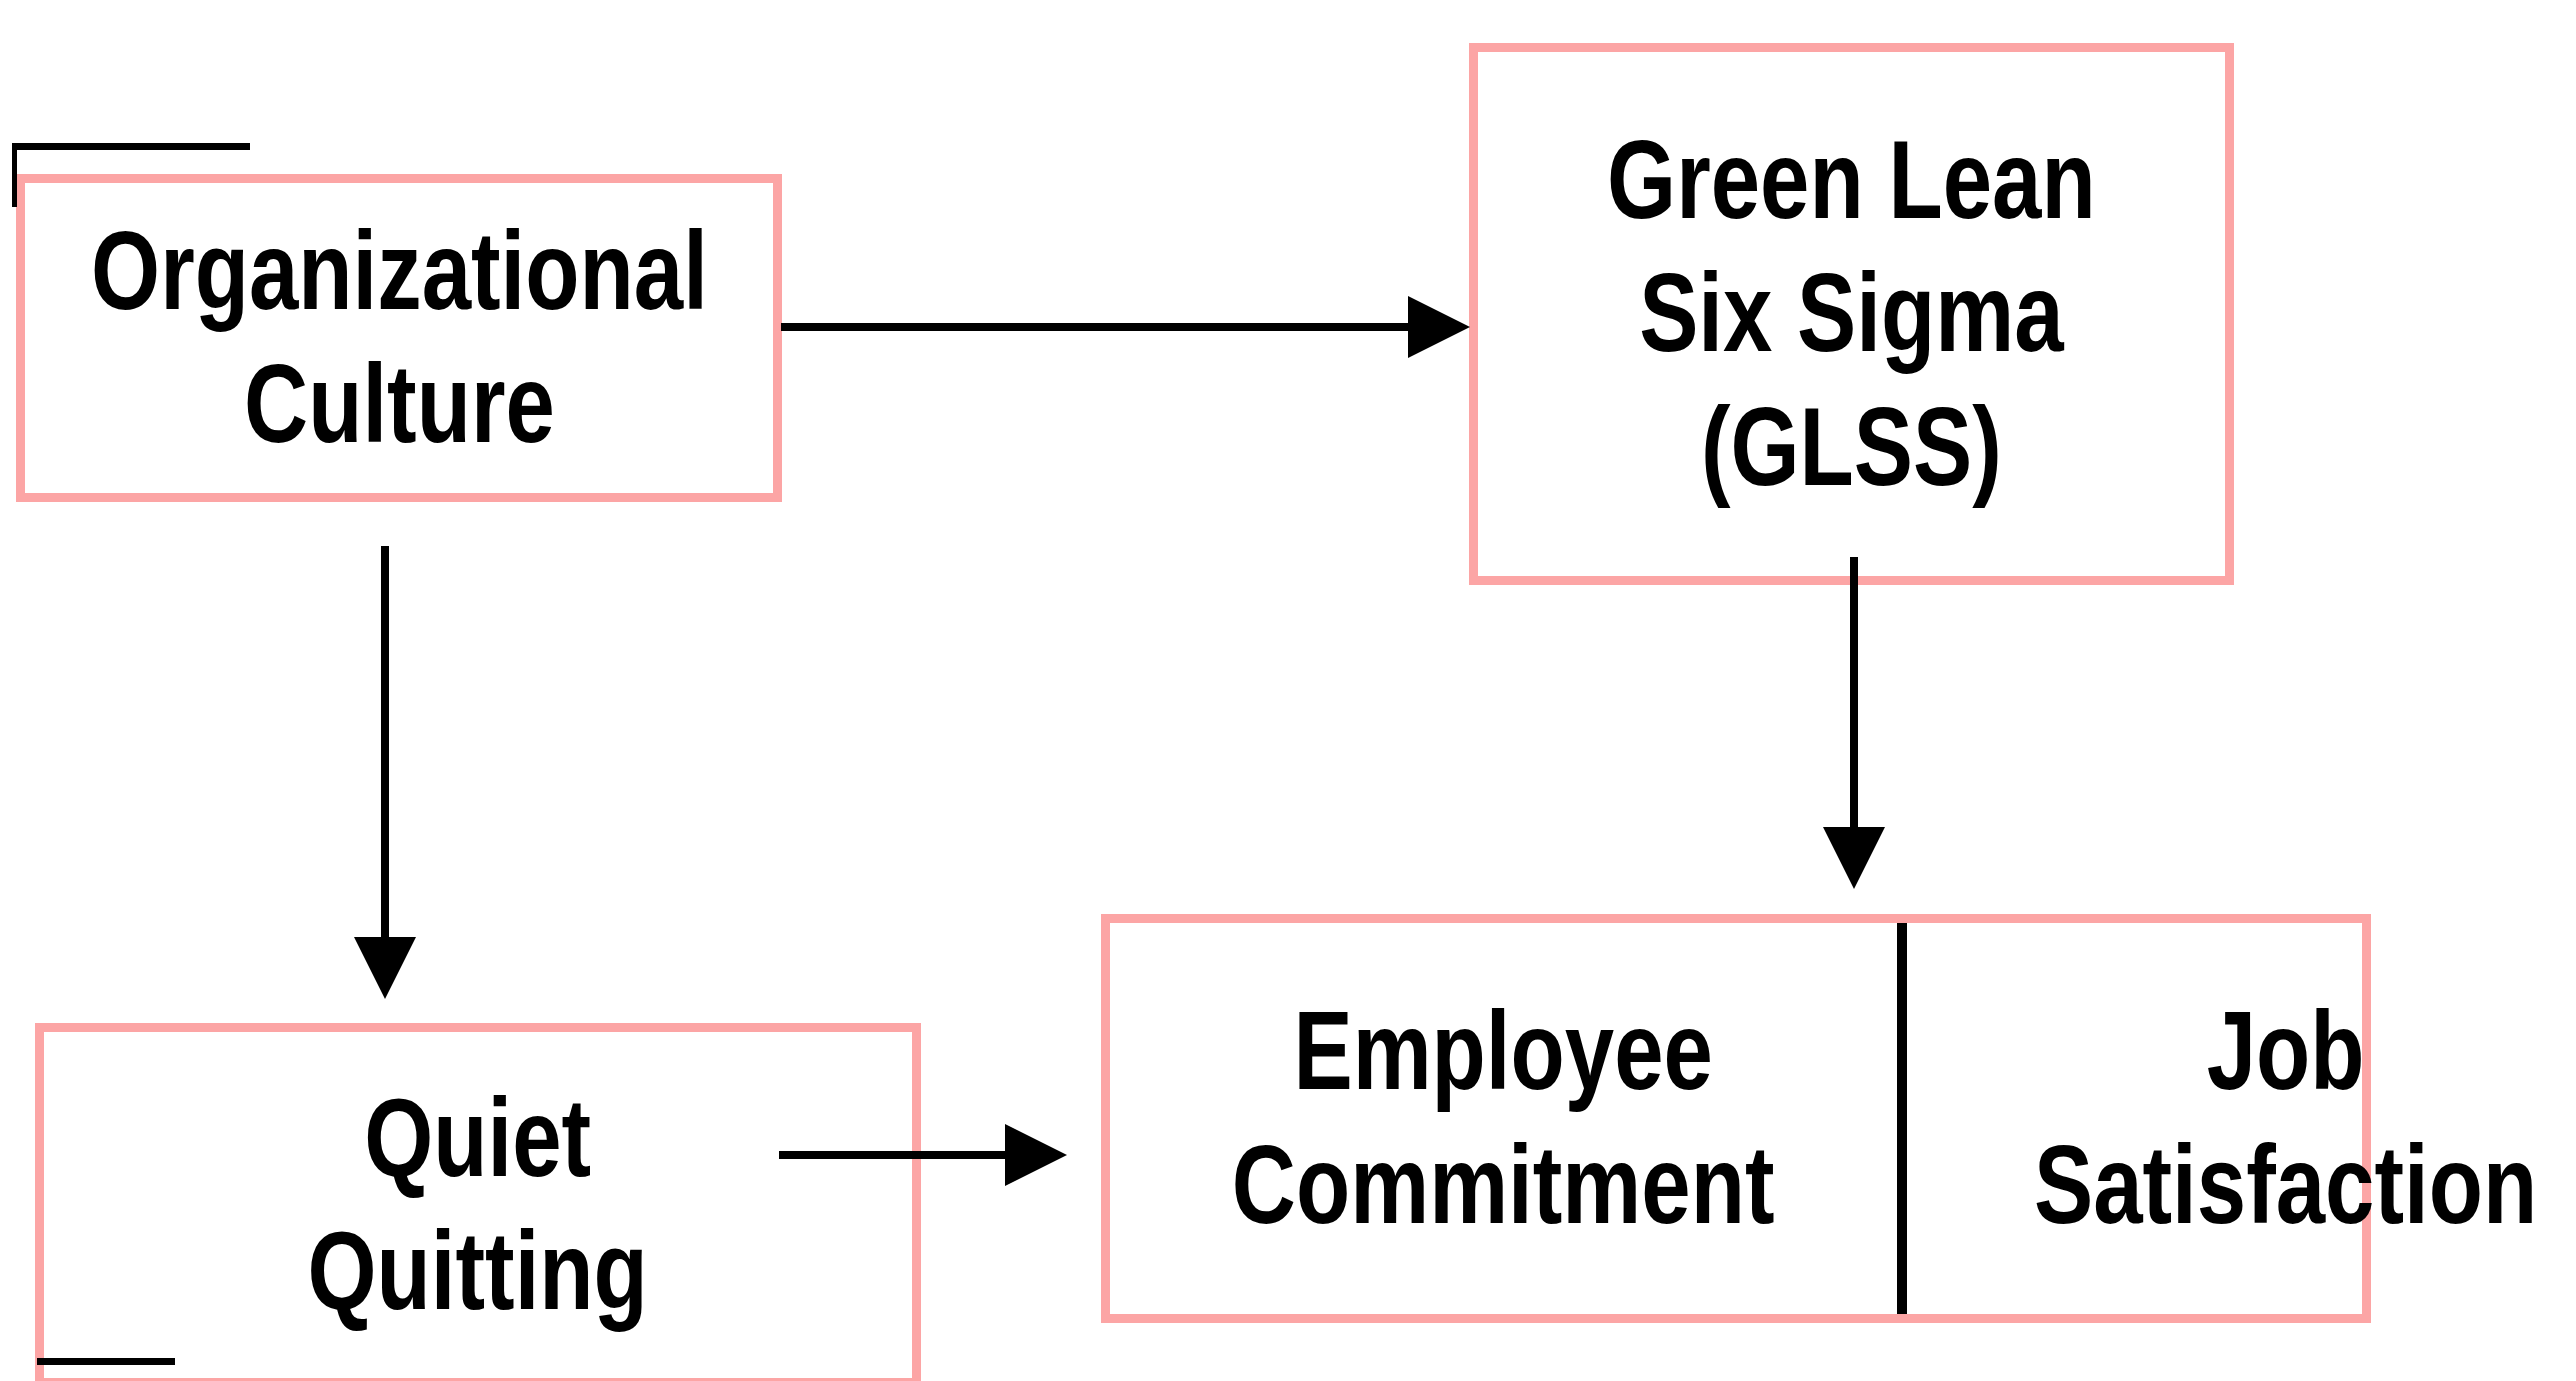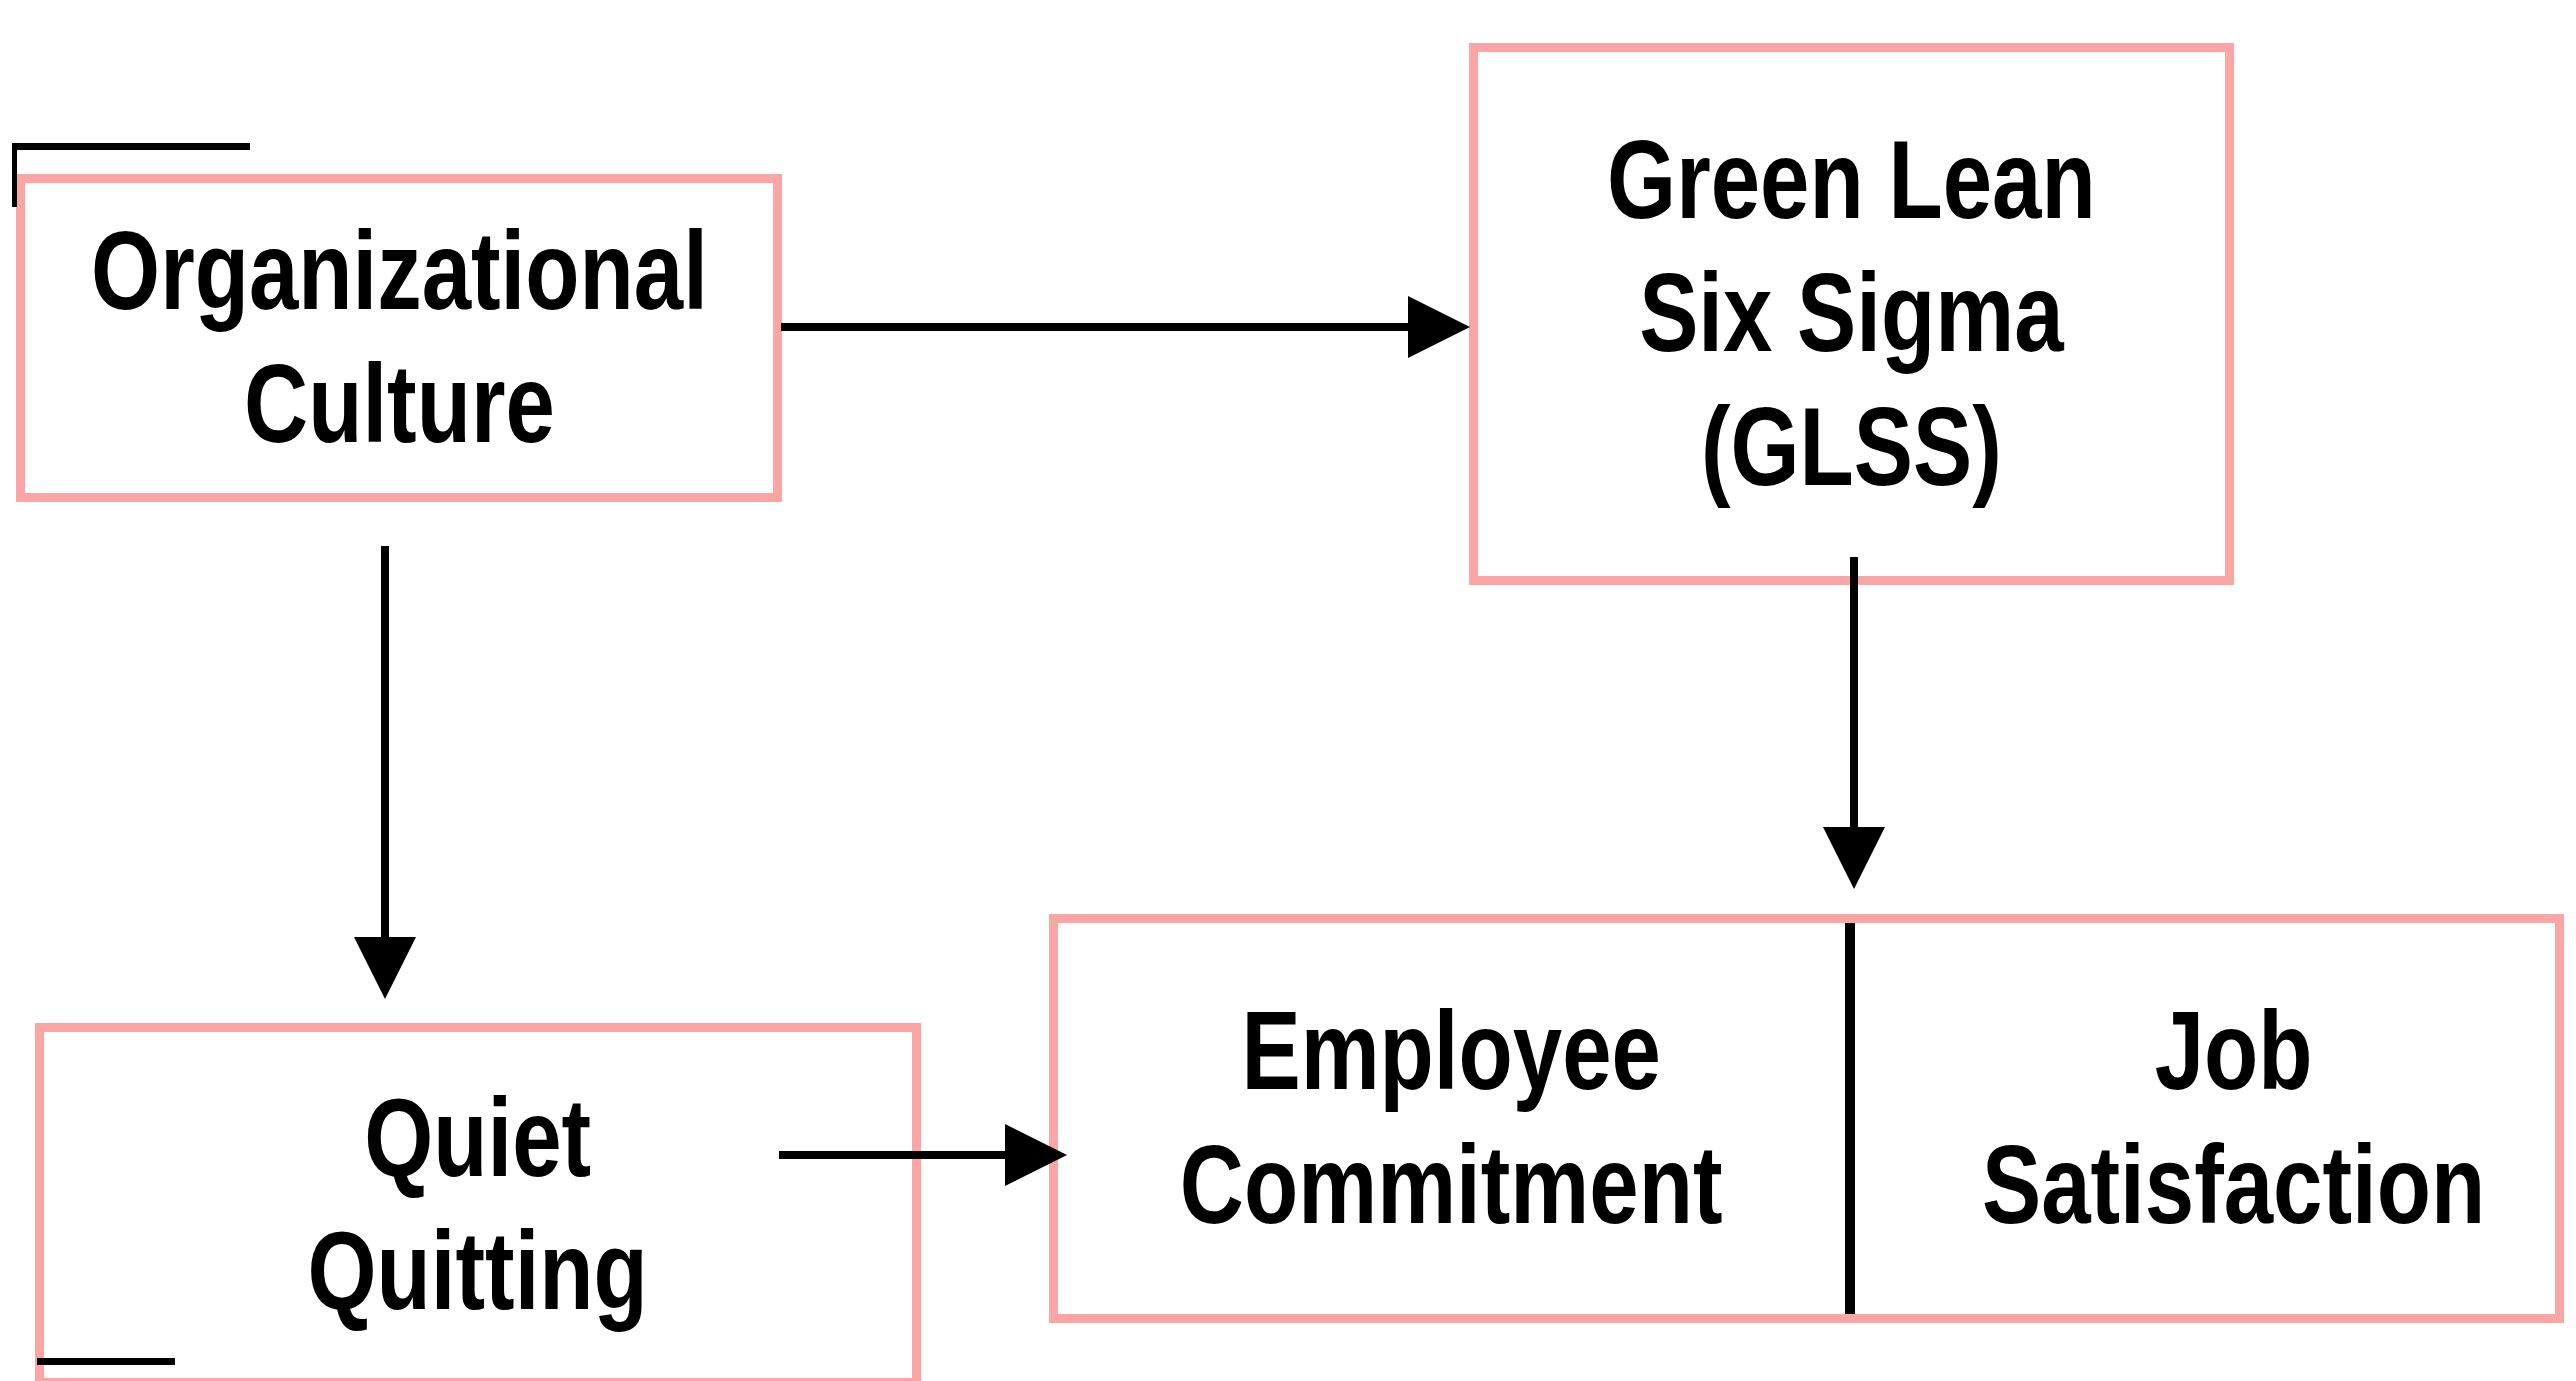--- a/index.html
+++ b/index.html
@@ -23,21 +23,21 @@
     background: #ffffff;
     display: flex;
     align-items: center;
     justify-content: center;
     box-sizing: border-box;
     margin-top: 24px;
   }
   .node-org    { left: 16.4px;   top: 150px;  width: 766px;  height: 328px; }
   .node-glss   { left: 1469px; top: 19px;   width: 765px;  height: 542px; }
   .node-quiet  { left: 35px;   top: 999px; width: 886px;  height: 364px; }
-  .node-outcomes { left: 1049px; top: 890px; width: 1515px; height: 409px; padding: 0; }
+  .node-outcomes { left: 1101px; top: 890px; width: 1270px; height: 409px; padding: 0; }
 
   .label {
     color: #000000;
     font-size: 111px;
     line-height: 1.2;
     font-weight: 700;
     text-align: center;
     transform: scaleX(0.8);
     transform-origin: 50% 50%;
     white-space: nowrap;

